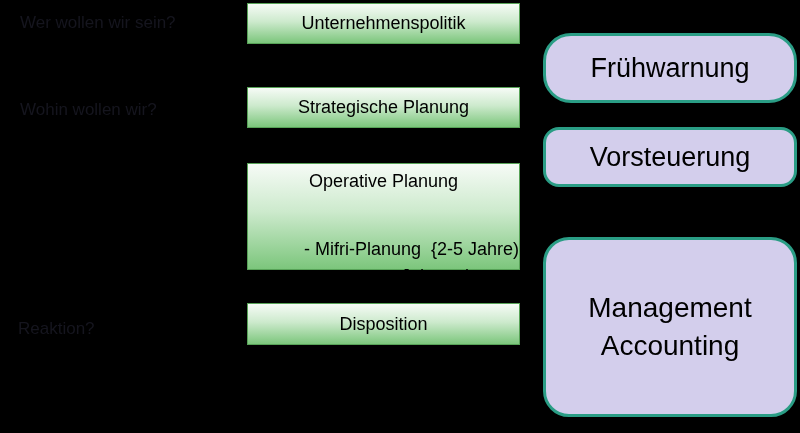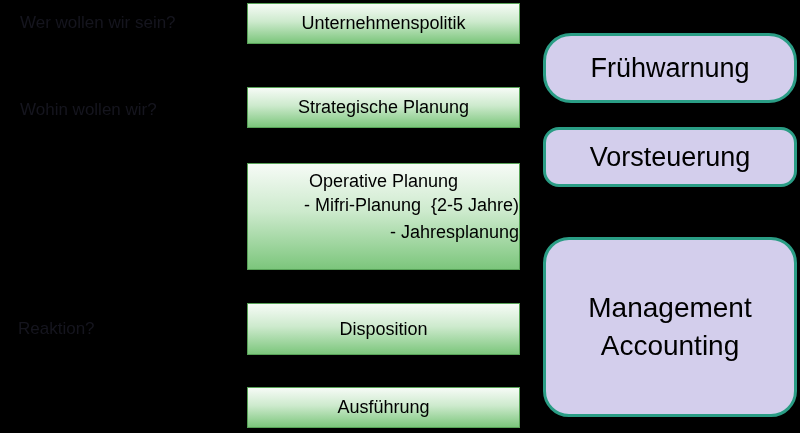--- a/index.html
+++ b/index.html
@@ -40,22 +40,22 @@
     font-weight:normal;
     font-size:18px;
     display:flex;
     align-items:center;
     justify-content:center;
     text-align:center;
     margin-left:48px;
   }
   .p1{top:3px;  height:41px;}
   .p2{top:87px; height:41px;}
-  .p3{top:163px;height:107px; flex-direction:column; justify-content:flex-start; padding-top:7px;}
-  .p4{top:303px;height:52px;}
+  .p3{top:163px;height:107px; flex-direction:column; justify-content:flex-start; padding-top:7px;gap:44px;}
+  .p4{top:303px;height:42px;}
   .p5{top:387px;height:41px;}
   .pbox .bullets{
     width:100%;
     text-align:right;
     padding-left:14px;
     box-sizing:border-box;
   }
   .pbox .bullet{
     line-height:27px;
     white-space:pre;
@@ -125,23 +125,20 @@
     <div class="bullets">
       <div class="bullet">- Mifri-Planung  {2-5 Jahre)</div>
       <div class="bullet">- Jahresplanung</div>
     </div>
   </div>
 
   <div class="pbox p4">
     <span>Disposition</span>
   </div>
 
-  <div class="pbox p5">
-    <span>Ausführung</span>
-  </div>
 
   <div class="cbox cb1">
     <span class="lbl">Frühwarnung</span>
   </div>
 
   <div class="cbox cb2">
     <span class="lbl">Vorsteuerung</span>
   </div>
 
   <div class="cbox cb3">

